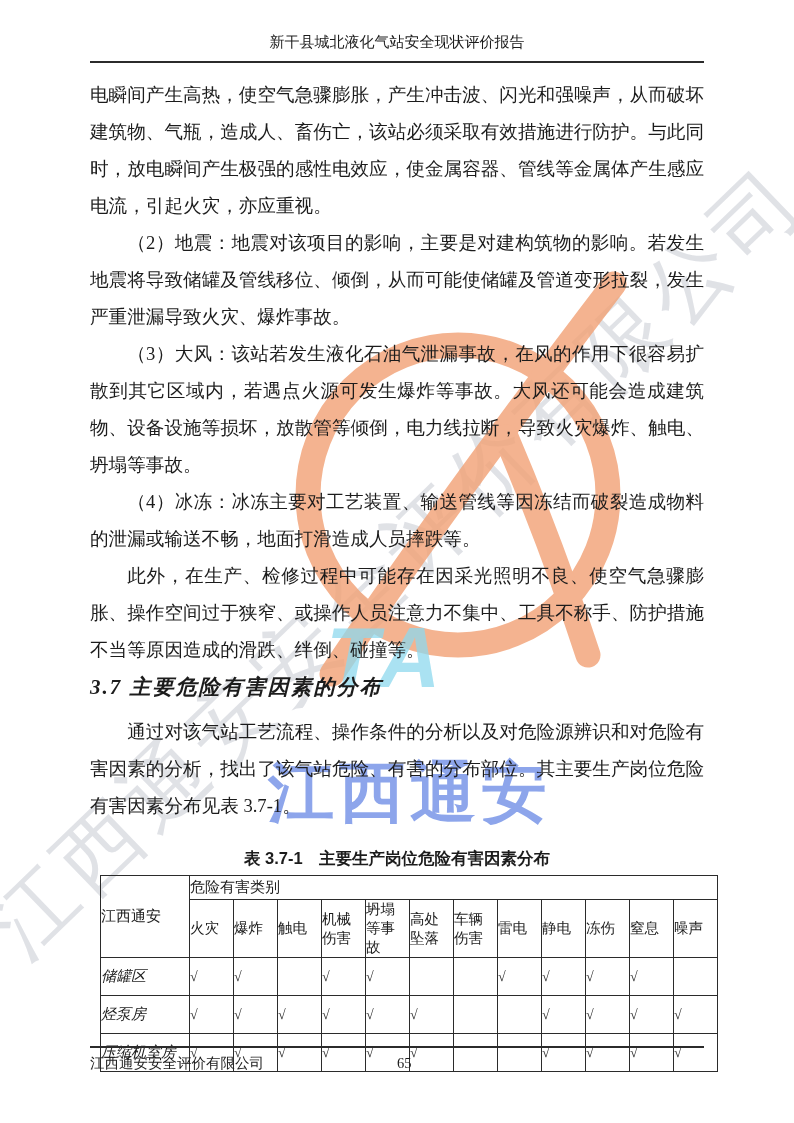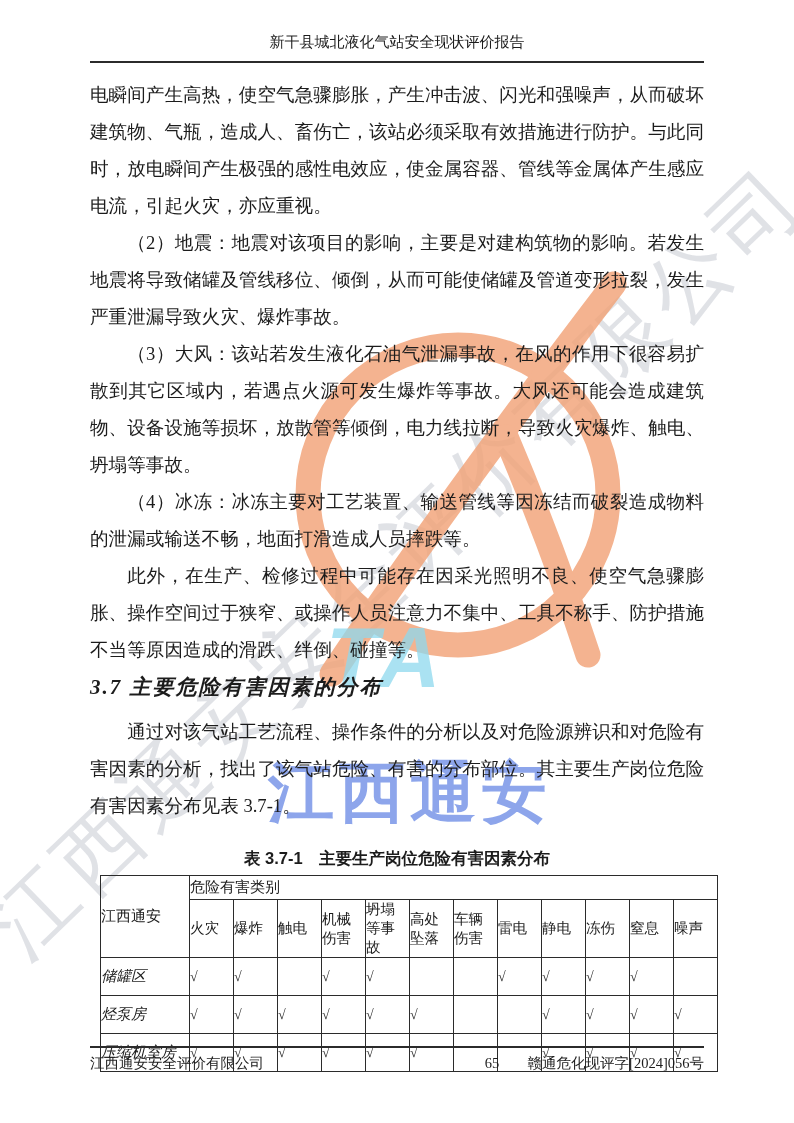--- a/index.html
+++ b/index.html
@@ -61,21 +61,21 @@
   tr.subhead td{height:44px;font-size:14.5px;}
   tr.datarow td{height:37px;}
   td.place{font-size:15px;font-style:italic;}
   td.check{font-size:14px;color:#333;}
   .doc-footer{
     position:absolute;left:90px;top:1046px;width:614px;z-index:5;
     border-top:2px solid #2b2b2b;padding-top:6px;
     display:flex;font-size:14.5px;line-height:18px;
   }
   .doc-footer .f-left{flex:1;text-align:left;}
-  .doc-footer .f-center{flex:1;text-align:right;}
+  .doc-footer .f-center{flex:1;text-align:left;}
   .doc-footer .f-right{flex:1;text-align:right;white-space:nowrap;}
 </style>
 </head>
 <body>
 
 <div class="page">
 
   <div class="wm wm-diag">江西通安安全评价有限公司</div>
 
   <svg class="wm wm-logo" viewBox="0 0 794 1123" xmlns="http://www.w3.org/2000/svg">
@@ -191,16 +191,15 @@
               <td class="check">√</td>
             </tr>
           </tbody>
         </table>
     </div>
   </div>
 
   <div class="doc-footer">
     <span class="f-left">江西通安安全评价有限公司</span>
     <span class="f-center">65</span>
-    <span class="f-right">赣通危化现评字[2024]056号</span>
   </div>
 
 </div>
 
 </body></html>

